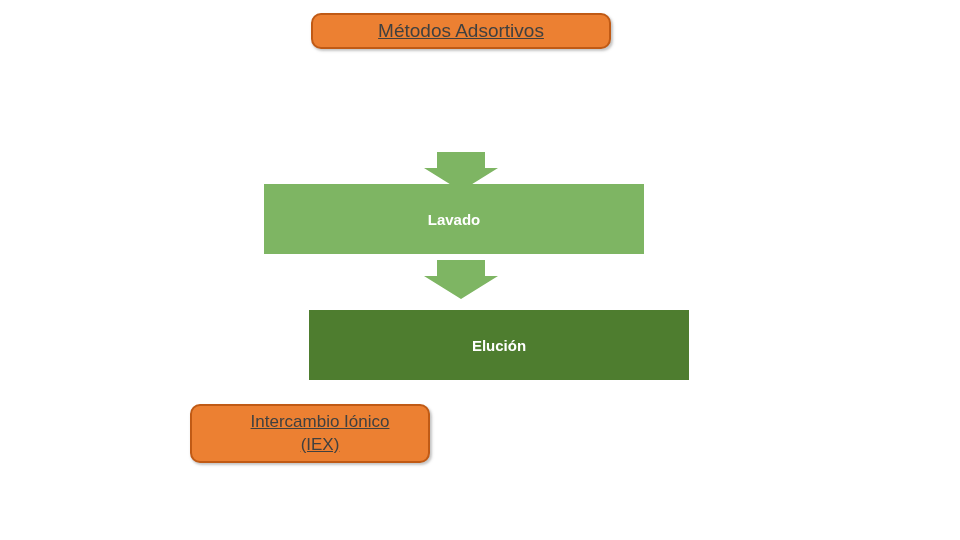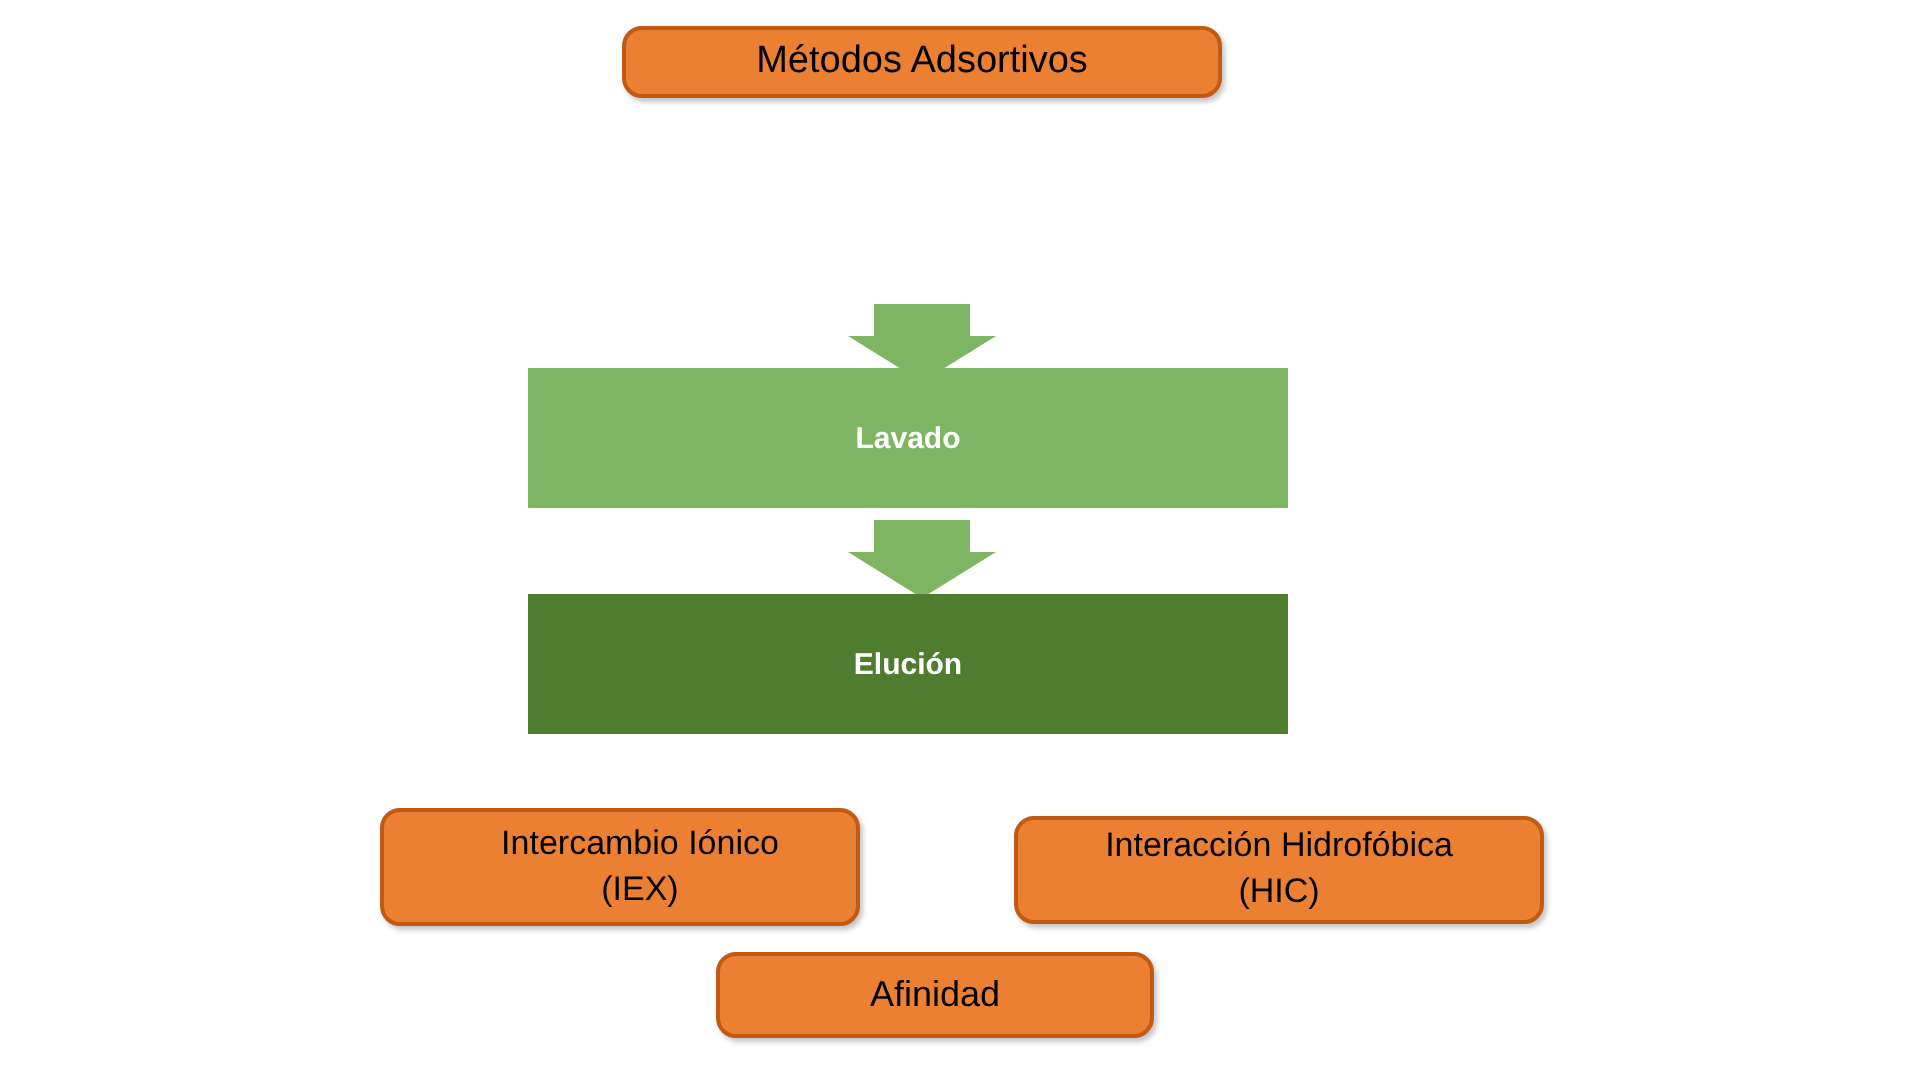--- a/index.html
+++ b/index.html
@@ -15,28 +15,29 @@
     background: #ffffff;
     overflow: hidden;
   }
   
   .orange-box {
     position: absolute;
     box-sizing: border-box;
     background: #EC8032;
     border: 2px solid #C05A15;
     border-radius: 10px;
-    color: #000000;
+    color: #404040;
     display: flex;
     flex-direction: column;
     align-items: center;
     justify-content: center;
     text-align: center;
     box-shadow: 1.5px 2px 2.5px rgba(90, 90, 90, 0.35);
     line-height: 1.35;
+    text-decoration: underline;
   }
   .title-box {
     left: 311px; top: 13px;
     width: 300px; height: 36px;
     font-size: 19px;
   }
   .iex-box {
     left: 190px; top: 404px;
     width: 240px; height: 59px;
     font-size: 17px;
@@ -62,21 +63,21 @@
     display: flex;
     align-items: center;
     justify-content: center;
     color: #ffffff;
     font-weight: bold;
     font-size: 15px;
     text-align: center;
   }
   .flow-box-1 { top: 84px;  height: 69px; background: #7EB563; }
   .flow-box-2 { top: 184px; background: #7EB563; }
-  .flow-box-3 { top: 297px; background: #4E7D2F; }
+  .flow-box-3 { top: 310px; background: #4E7D2F; margin-left: 45px; }
   
   .down-arrow {
     position: absolute;
     left: 424px;
     width: 74px;
     height: 39px;
     background: #7EB563;
     clip-path: polygon(13px 0, 61px 0, 61px 16px, 74px 16px, 37px 39px, 0 16px, 13px 16px);
   }
   .arrow-1 { top: 152px; }
@@ -102,22 +103,15 @@
 
   <div class="flow-box flow-box-3">
     <span>Elución</span>
   </div>
 
   <div class="orange-box iex-box">
     <span class="line">Intercambio Iónico</span>
     <span class="line">(IEX)</span>
   </div>
 
-  <div class="orange-box hic-box">
-    <span class="line">Interacción Hidrofóbica</span>
-    <span class="line">(HIC)</span>
-  </div>
 
-  <div class="orange-box affinity-box">
-    <span class="line">Afinidad</span>
-  </div>
 
 </div>
 
 </body></html>

